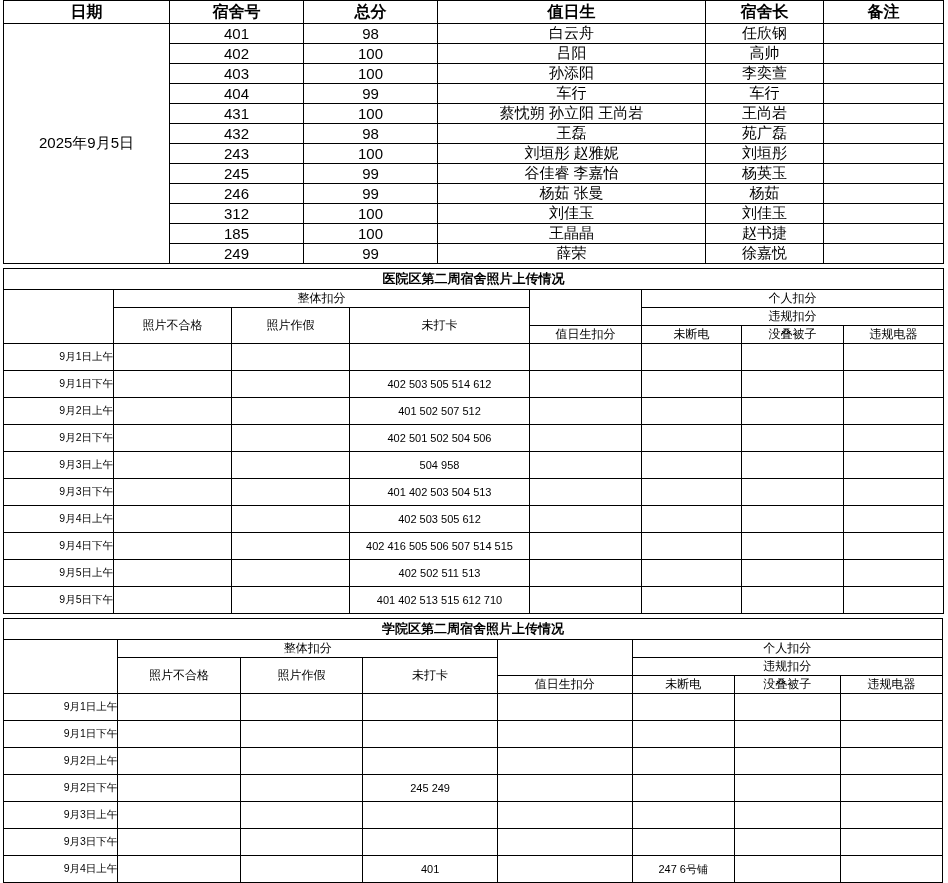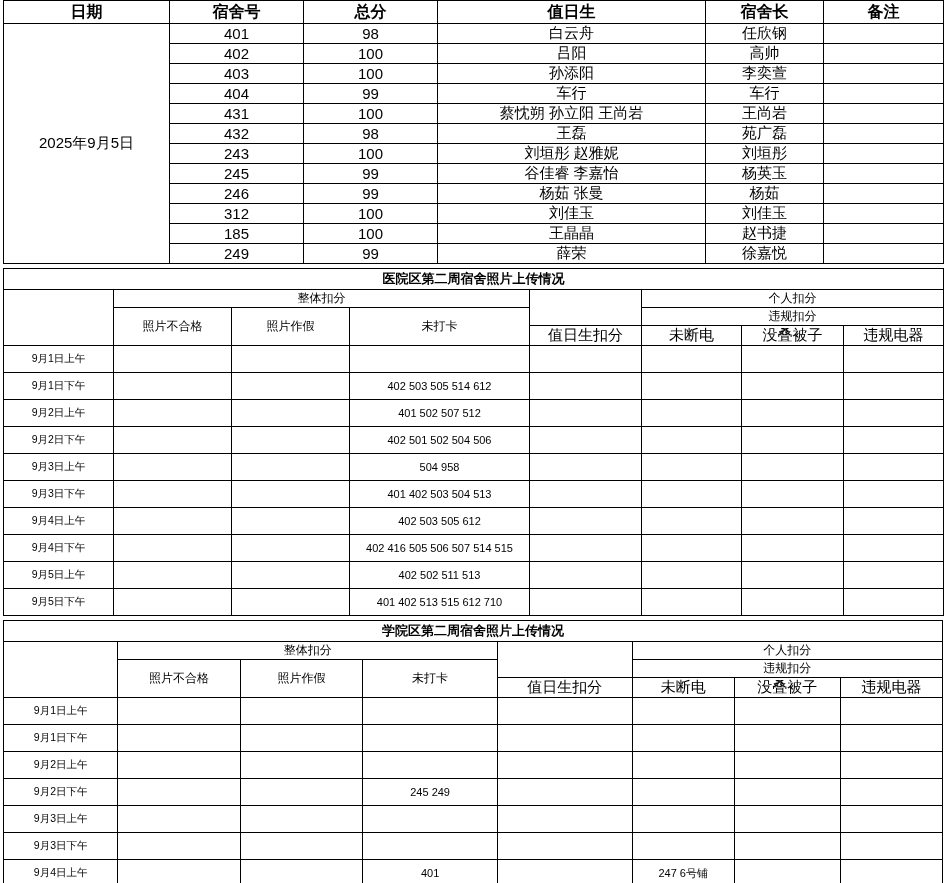--- a/index.html
+++ b/index.html
@@ -62,26 +62,26 @@
   table.t2 .title{
     font-size:13px;
     font-weight:bold;
     height:20px;
   }
   table.t2 .grp{
     font-size:12px;
     height:14px;
   }
   table.t2 .sub{
-    font-size:15px;
+    font-size:12px;
     height:16px;
   }
   table.t2 .rowlabel{
     font-size:10.5px;
-    text-align:center;
+    text-align:right;
   }
   .t2 .c-label{width:110px;}
   .t2 .c-a{width:118px;}
   .t2 .c-b{width:118px;}
   .t2 .c-c{width:180px;}
   .t2 .c-d{width:112px;}
   .t2 .c-e{width:100px;}
   .t2 .c-f{width:102px;}
   .t2 .c-g{width:100px;}
 

